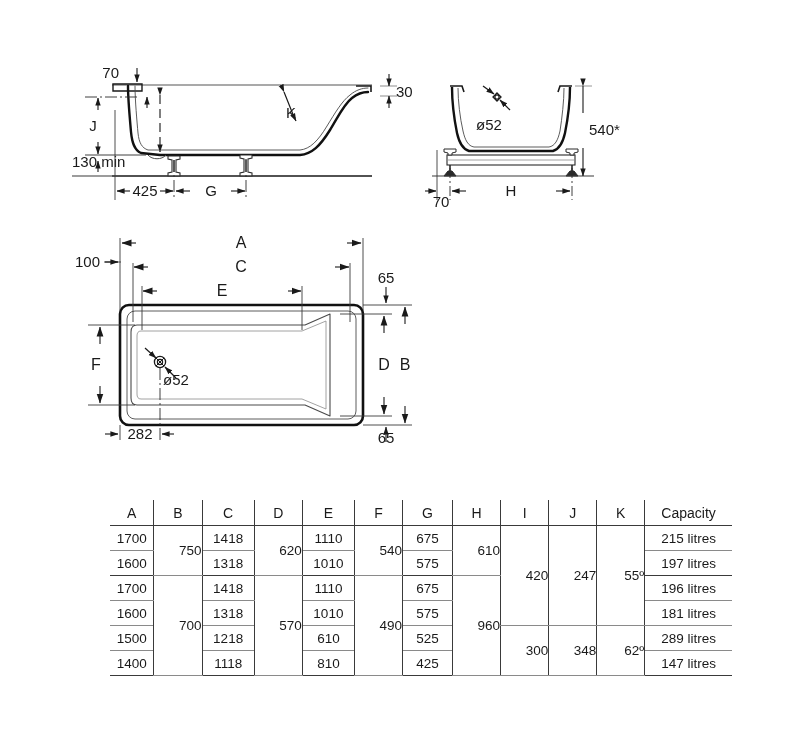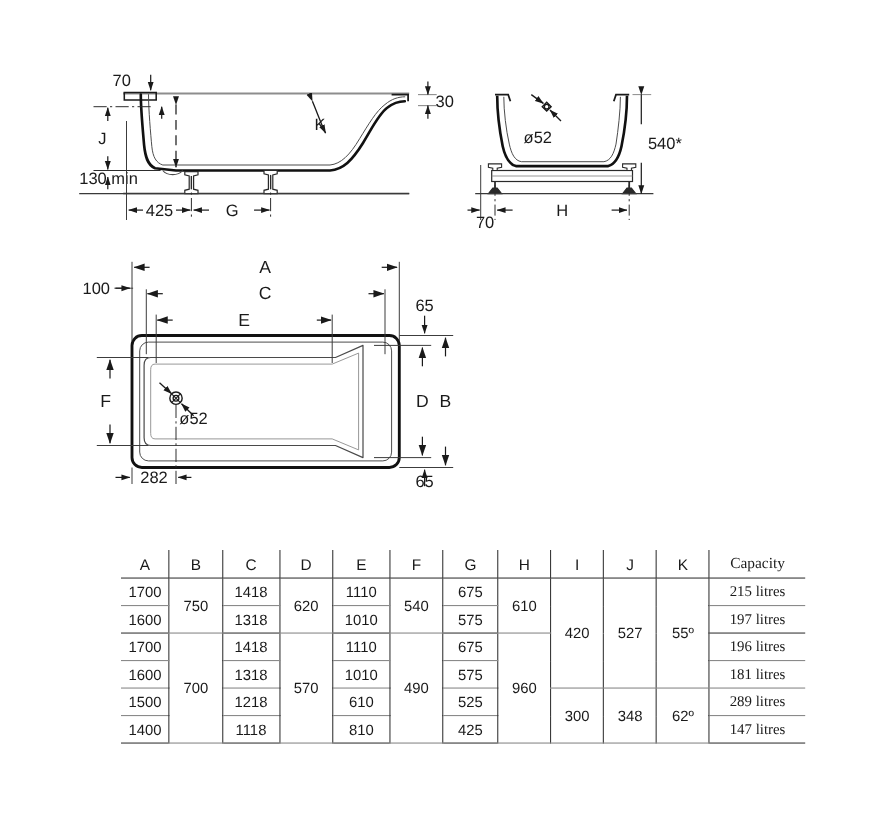--- a/index.html
+++ b/index.html
@@ -44,33 +44,33 @@
   }
   table.spec tr.r td{
     border-bottom:1px solid #8a8a8a;
   }
   table.spec tr.thickline td{
     border-bottom:1.6px solid #3a3a3a;
   }
   table.spec tr.lastrow td{
     border-bottom:1.6px solid #3a3a3a;
   }
-  table.spec td.nb{border-bottom:none;}
+  table.spec td.nb{border-bottom:none;text-align:right;}
   table.spec .colA{width:44px;}
   table.spec .colB{width:48px;}
   table.spec .colC{width:52px;}
   table.spec .colD{width:48px;}
   table.spec .colE{width:52px;}
   table.spec .colF{width:48px;}
   table.spec .colG{width:50px;}
   table.spec .colH{width:48px;}
   table.spec .colI{width:48px;}
   table.spec .colJ{width:48px;}
   table.spec .colK{width:48px;}
-  table.spec .colCap{width:88px;font-family:Liberation Serif, serif;}
+  table.spec .colCap{width:88px;}
   table.spec th:first-child, table.spec td:first-child{border-left:none;}
   table.spec th:last-child, table.spec td:last-child{border-right:none;}
 </style>
 </head>
 <body>
 
 <div id="sheet">
 
 <svg width="800" height="754" viewBox="0 0 800 754">
   <defs>
@@ -305,21 +305,21 @@
       <tr class="r">
         <td class="colA">1700</td>
         <td class="colB nb" rowspan="2">750</td>
         <td class="colC">1418</td>
         <td class="colD nb" rowspan="2">620</td>
         <td class="colE">1110</td>
         <td class="colF nb" rowspan="2">540</td>
         <td class="colG">675</td>
         <td class="colH nb" rowspan="2">610</td>
         <td class="colI nb" rowspan="4">420</td>
-        <td class="colJ nb" rowspan="4">527</td>
+        <td class="colJ nb" rowspan="4">247</td>
         <td class="colK nb" rowspan="4">55º</td>
         <td class="colCap">215 litres</td>
       </tr>
 
       <tr class="thickline">
         <td class="colA">1600</td>
         <td class="colC">1318</td>
         <td class="colE">1010</td>
         <td class="colG">575</td>
         <td class="colCap">197 litres</td>

